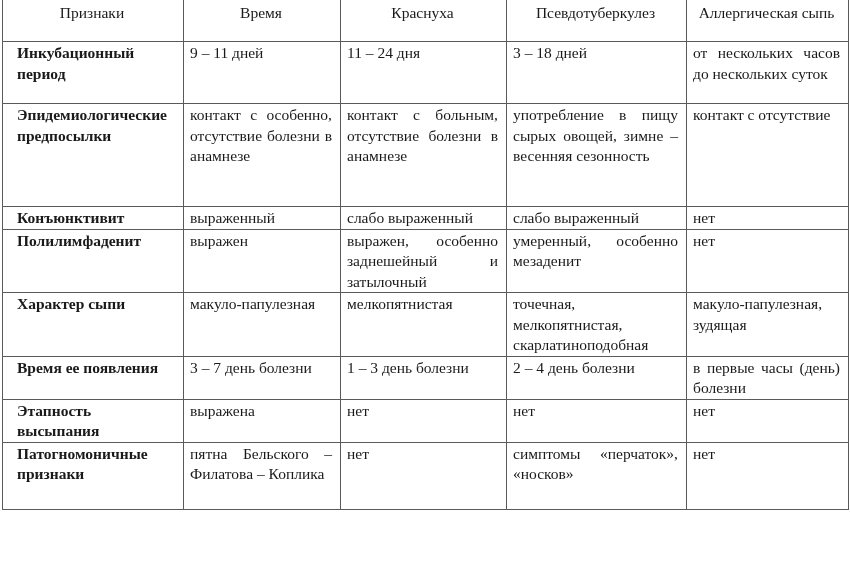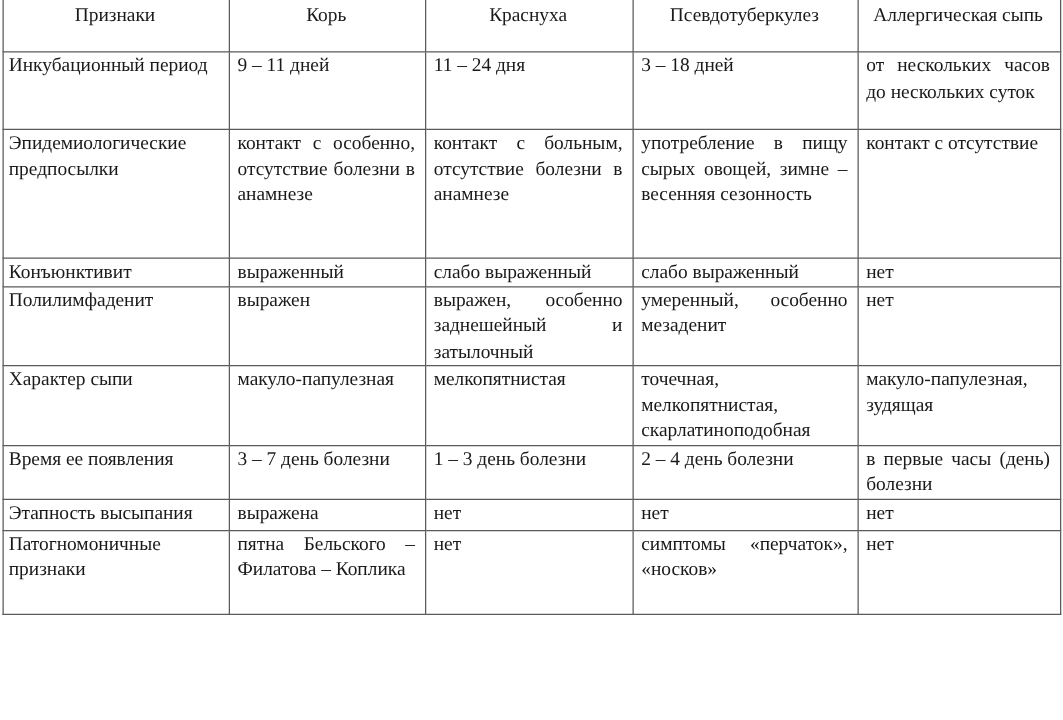--- a/index.html
+++ b/index.html
@@ -48,38 +48,38 @@
     thead tr { height: 43px; }
     tr.r1 { height: 62px; }
     tr.r2 { height: 103px; }
     tr.r3 { height: 60px; }
     tr.r4 { height: 20px; }
     tr.r5 { height: 62px; }
     tr.r6 { height: 62px; }
     tr.r7 { height: 42px; }
     tr.r8 { height: 25px; }
     tr.r9 { height: 67px; }
-    td.first { padding-left: 4px; }
+    td.first { padding-left: 14px; font-weight: bold; }
   </style>
 </head>
 <body>
 
 <div class="table-wrap">
   <table>
     <colgroup>
       <col class="c0">
         <col class="c1">
         <col class="c2">
         <col class="c3">
         <col class="c4">
     </colgroup>
     <thead>
       <tr>
         <th>Признаки</th>
-        <th>Корь</th>
+        <th>Время</th>
         <th>Краснуха</th>
         <th>Псевдотуберкулез</th>
         <th>Аллергическая сыпь</th>
       </tr>
     </thead>
     <tbody>
       <tr class="r1">
         <td class="first">Инкубационный период</td>
         <td>9 – 11 дней</td>
         <td>11 – 24 дня</td>

